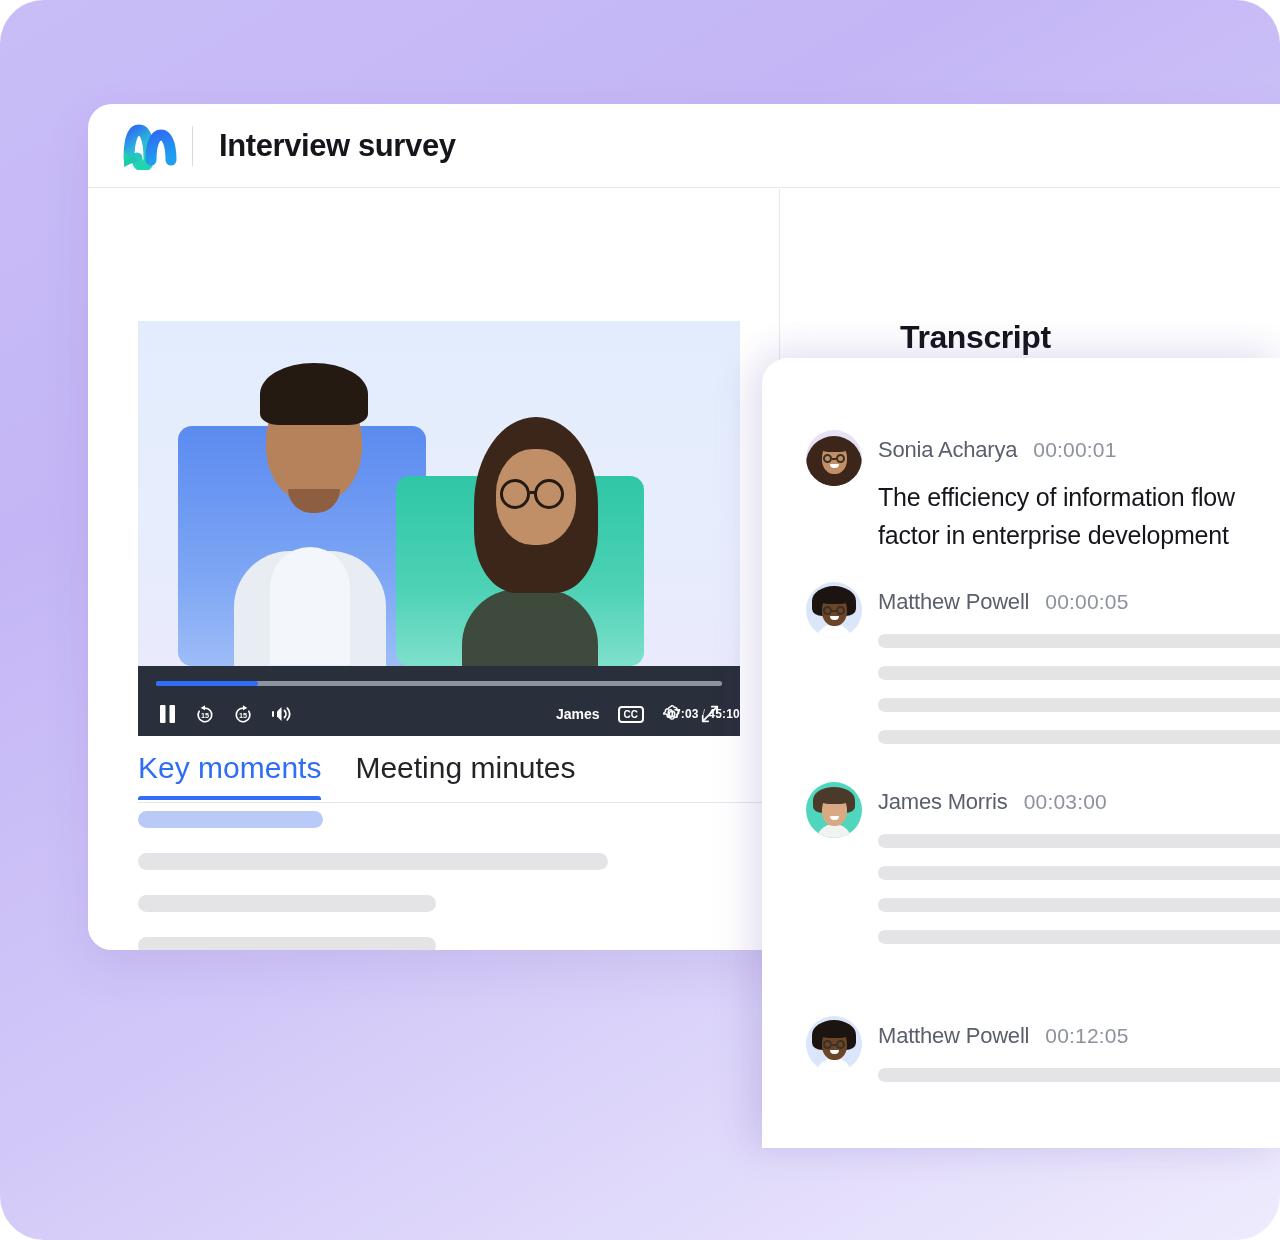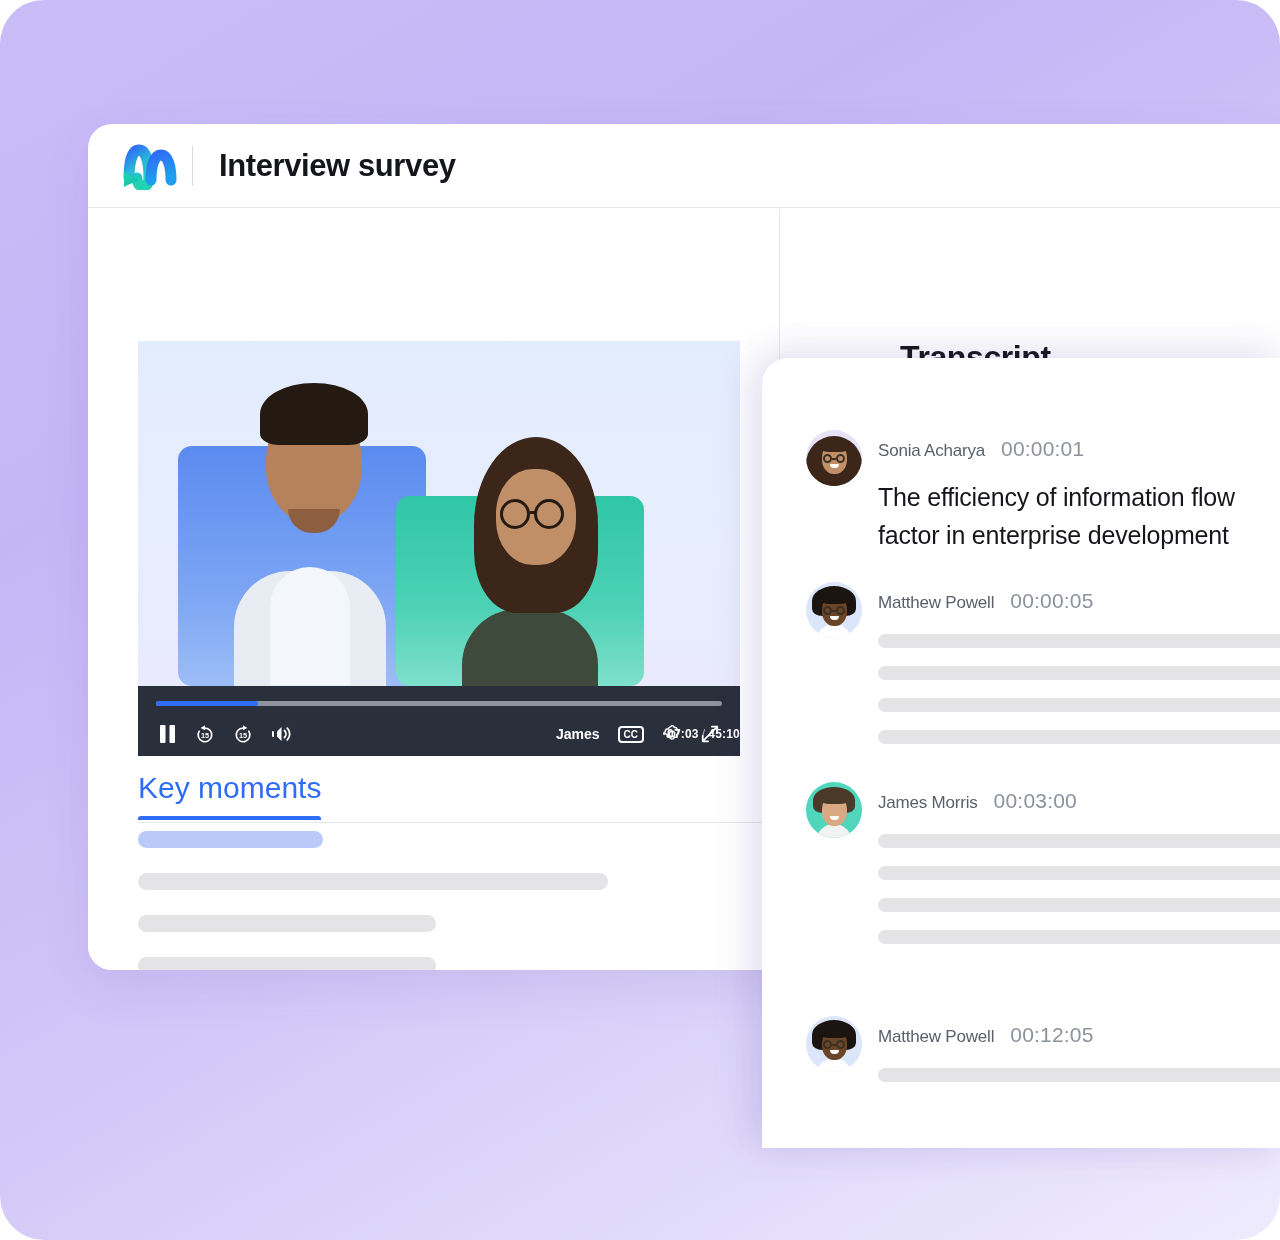--- a/index.html
+++ b/index.html
@@ -25,21 +25,20 @@
   #app-card {
     position: absolute;
     left: 88px;
     top: 104px;
     width: 1192px;
     height: 846px;
     background: #ffffff;
     border-radius: 24px 0 0 24px;
     overflow: hidden;
     box-shadow: 0 18px 48px rgba(80, 60, 160, .10);
-    margin-top: 20px;
   }
 
   
   #app-header {
     position: absolute;
     left: 0; top: 0;
     width: 1192px;
     height: 84px;
     border-bottom: 1px solid #e8e8ec;
     display: flex;
@@ -227,21 +226,21 @@
   .avatar {
     position: absolute; left: 0; top: 0;
     width: 56px; height: 56px; border-radius: 50%;
     overflow: hidden;
   }
   .entry-head {
     position: absolute; left: 72px; top: 7px;
     display: flex; align-items: baseline; gap: 16px;
     white-space: nowrap;
   }
-  .speaker-name { font-size: 17px; color: #5a5f6b; letter-spacing: -.2px; }
+  .speaker-name { font-size: 22px; color: #5a5f6b; letter-spacing: -.2px; }
   .speaker-time { font-size: 21px; color: #8d929c; letter-spacing: .2px; }
   .entry-text {
     position: absolute; left: 72px; top: 48px;
     width: 470px;
     font-size: 25px; line-height: 1.52;
     color: #15161c; letter-spacing: -.2px;
     white-space: nowrap;
   }
   .entry-lines { position: absolute; left: 72px; top: 52px; width: 470px; }
   .tsk { height: 14px; border-radius: 8px; background: #e4e4e7; margin-bottom: 18px; }
@@ -373,20 +372,21 @@
                 <path d="M9 19 L3 19 L3 13" fill="none" stroke="#fff" stroke-width="1.9" stroke-linecap="round" stroke-linejoin="round"></path>
                 <path d="M19 3 L3.2 18.8" fill="none" stroke="#fff" stroke-width="1.9" stroke-linecap="round"></path>
               </svg>
             </span>
           </div>
         </div>
       </div>
 
       <div id="tabs">
         <div class="tab active">Key moments</div>
+        <div class="tab">Meeting minutes</div>
       </div>
 
       <div id="key-moments-body">
           <div class="sk accent" style="width: 185px;"></div>
           <div class="sk" style="width: 470px;"></div>
           <div class="sk" style="width: 298px;"></div>
           <div class="sk" style="width: 298px;"></div>
         </div>
     </div>
 

